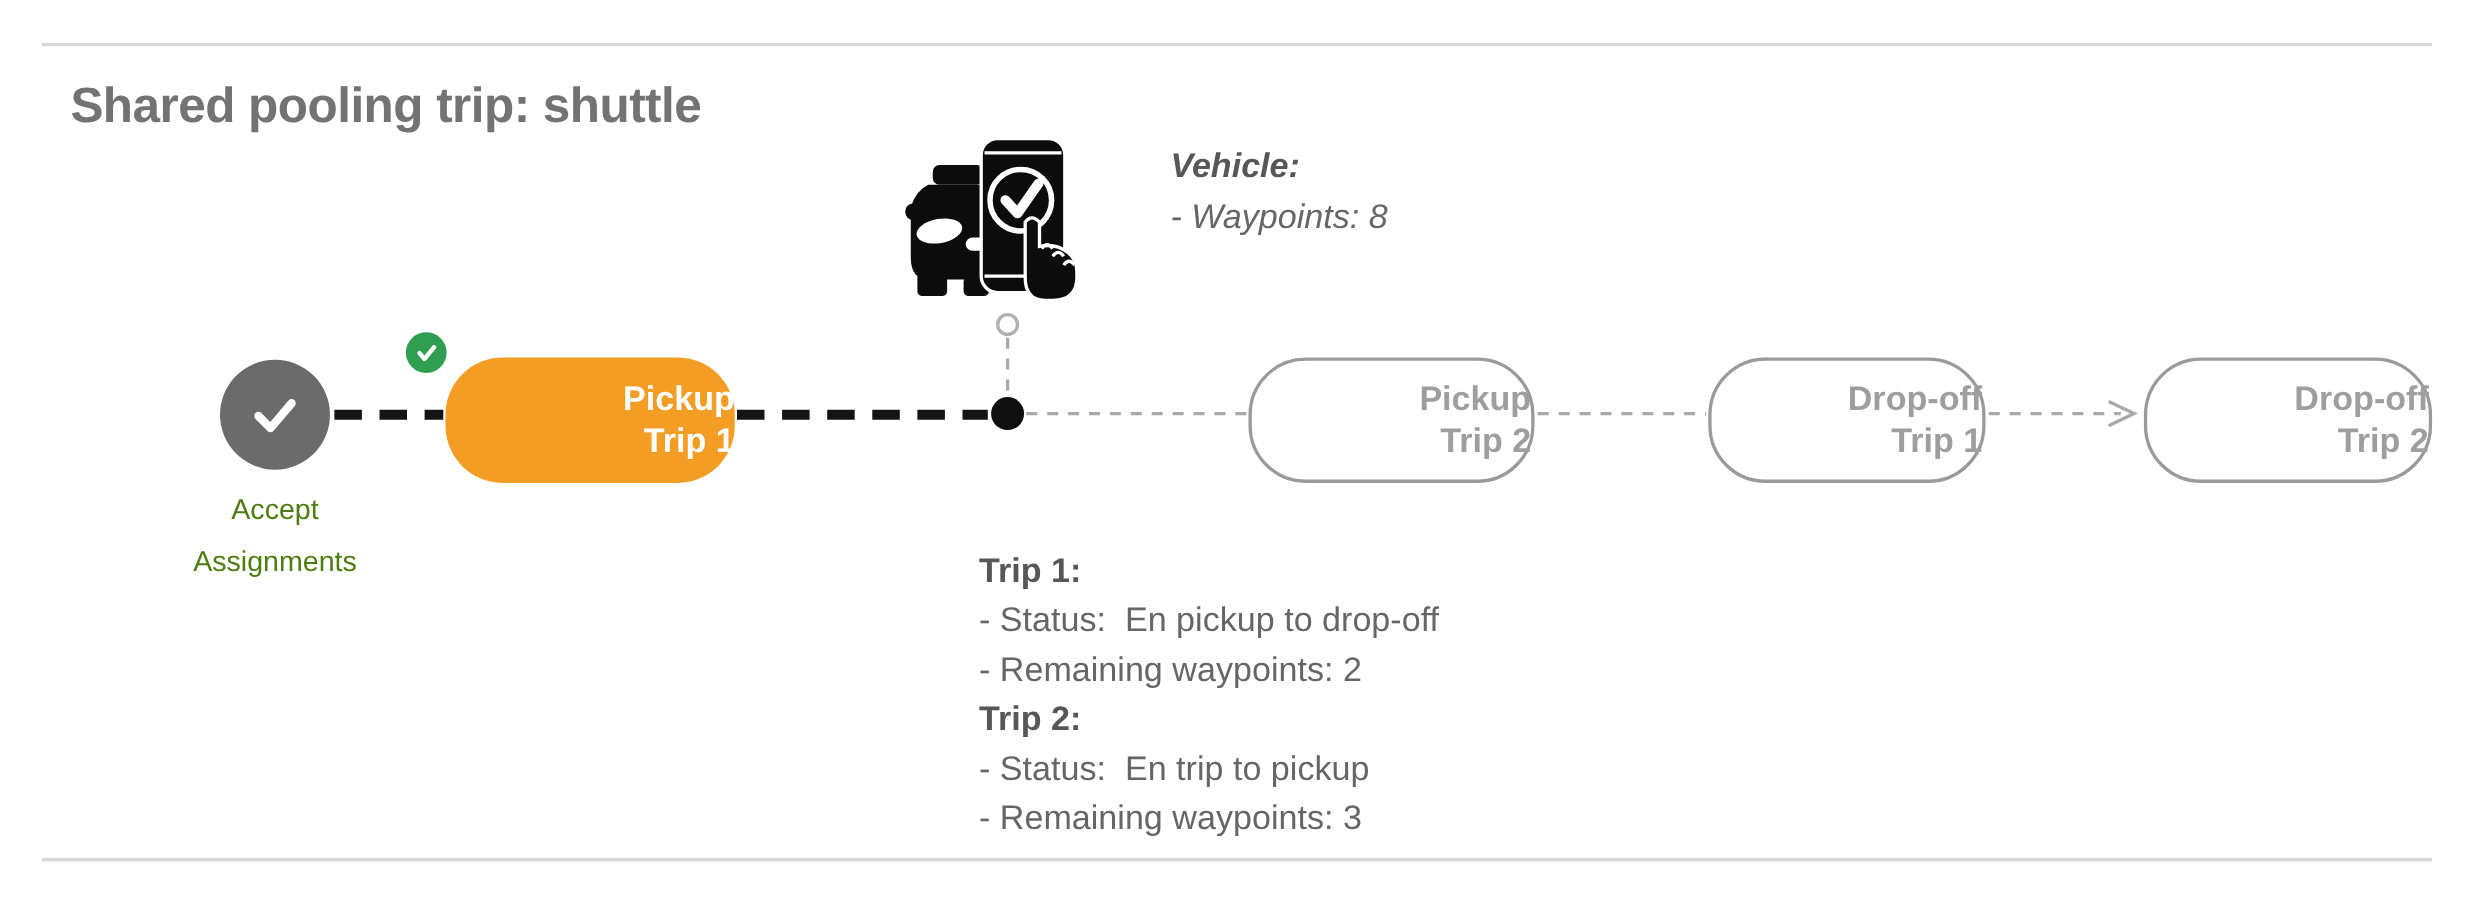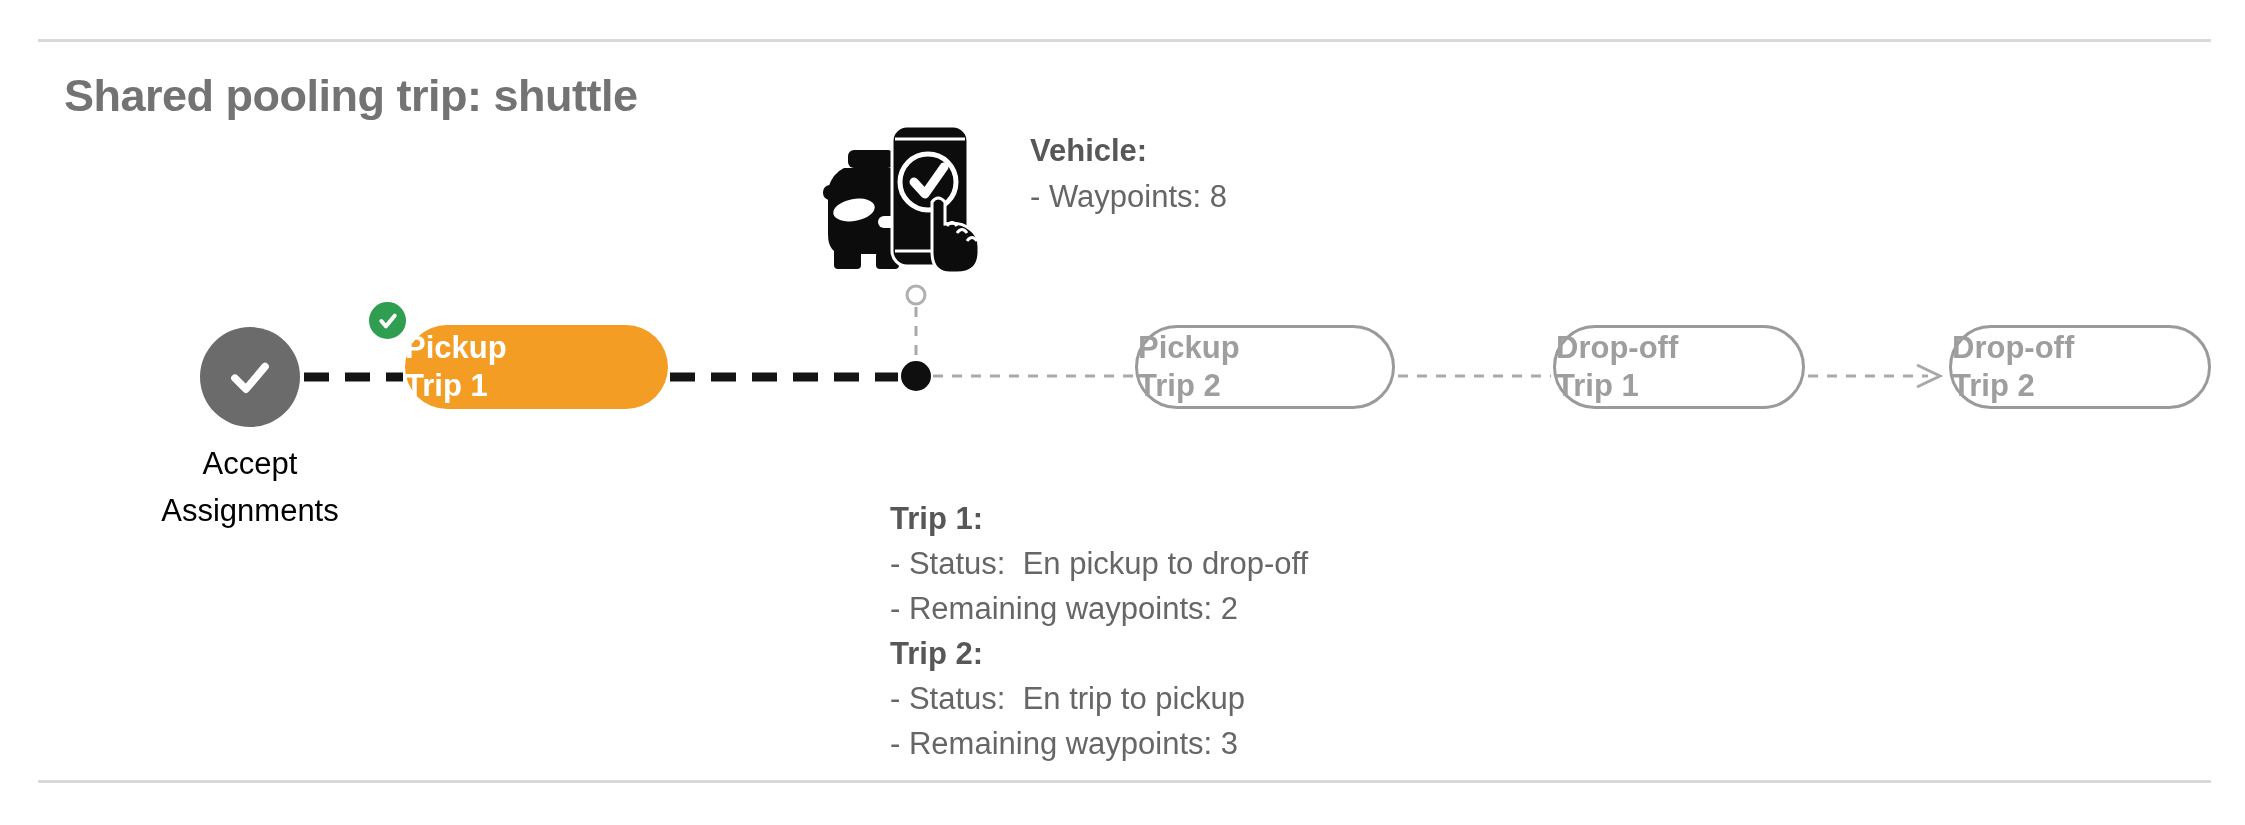--- a/index.html
+++ b/index.html
@@ -27,29 +27,29 @@
   .open-circle{fill:#ffffff;stroke:#b0b0b0;stroke-width:3;}
 
   
   #start-node{
     position:absolute;left:200px;top:327px;width:100px;height:100px;
     border-radius:50%;background:#6b6b6b;
     display:flex;align-items:center;justify-content:center;
   }
   #start-label{
     position:absolute;left:128px;top:440px;width:244px;
-    text-align:center;font-size:31px;line-height:47px;color:#000000;
+    text-align:center;font-size:26px;line-height:47px;color:#4d7c0f;
     white-space:pre-line;
   }
 
   
   .pill{
-    position:absolute;top:325px;height:84px;border-radius:52px;
+    position:absolute;top:325px;height:114px;border-radius:52px;
     box-sizing:border-box;
-    display:flex;flex-direction:column;align-items:flex-start;justify-content:center;
+    display:flex;flex-direction:column;align-items:flex-end;justify-content:center;
     font-size:31px;font-weight:700;line-height:38px;text-align:center;
   }
   .pill-current{background:#f49d25;color:#ffffff;}
   .pill-upcoming{background:#ffffff;border:3px solid #9a9a9a;color:#9e9e9e;}
   #pill-pickup-1{left:405px;width:263px;}
   #pill-pickup-2{left:1135px;width:260px;}
   #pill-dropoff-1{left:1553px;width:252px;}
   #pill-dropoff-2{left:1949px;width:262px;}
 
   
@@ -57,21 +57,21 @@
     position:absolute;left:366px;top:299px;width:43px;height:43px;
     box-sizing:border-box;border:3px solid #ffffff;border-radius:50%;
     background:#2f9e50;display:flex;align-items:center;justify-content:center;
   }
 
   
   #vehicle-icon{position:absolute;left:820px;top:122px;width:168px;height:152px;}
 
   
   .info-block{position:absolute;font-size:31px;color:#666666;}
-  #vehicle-info{left:1030px;top:128px;line-height:46px;}
+  #vehicle-info{left:1064px;top:128px;line-height:46px;font-style:italic;}
   #trip-info{left:890px;top:496px;line-height:45px;}
   .info-heading{font-weight:700;color:#575757;}
   .info-line{white-space:pre-wrap;}
 </style>
 </head>
 <body>
 
 <div id="canvas">
 
   <div class="rule" id="rule-top"></div>

